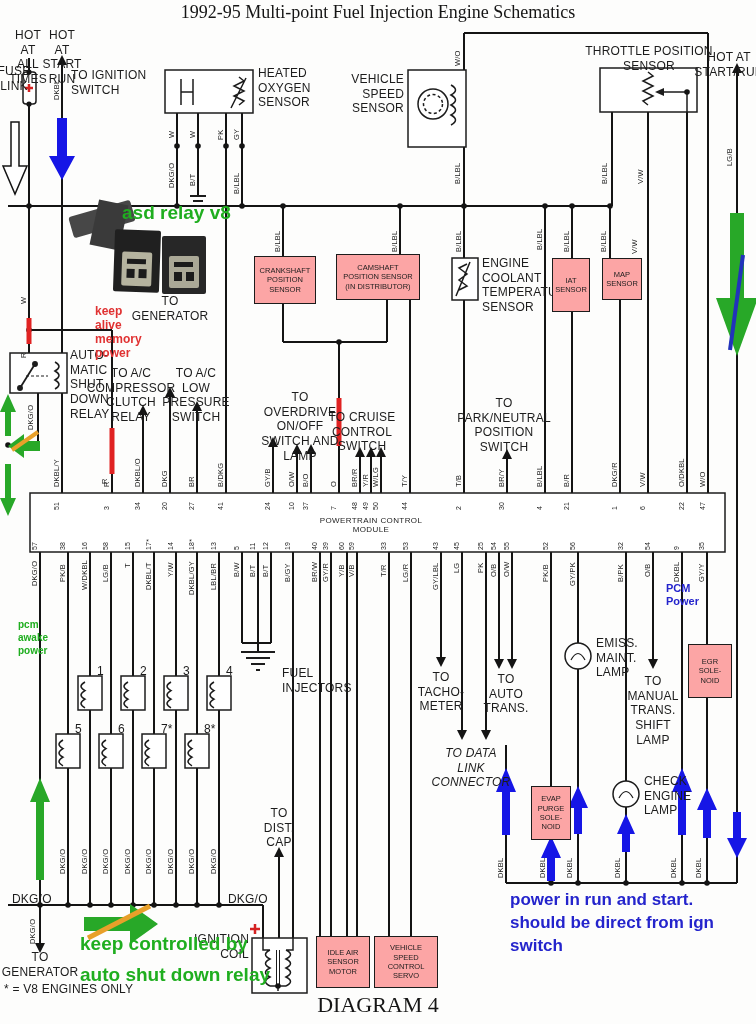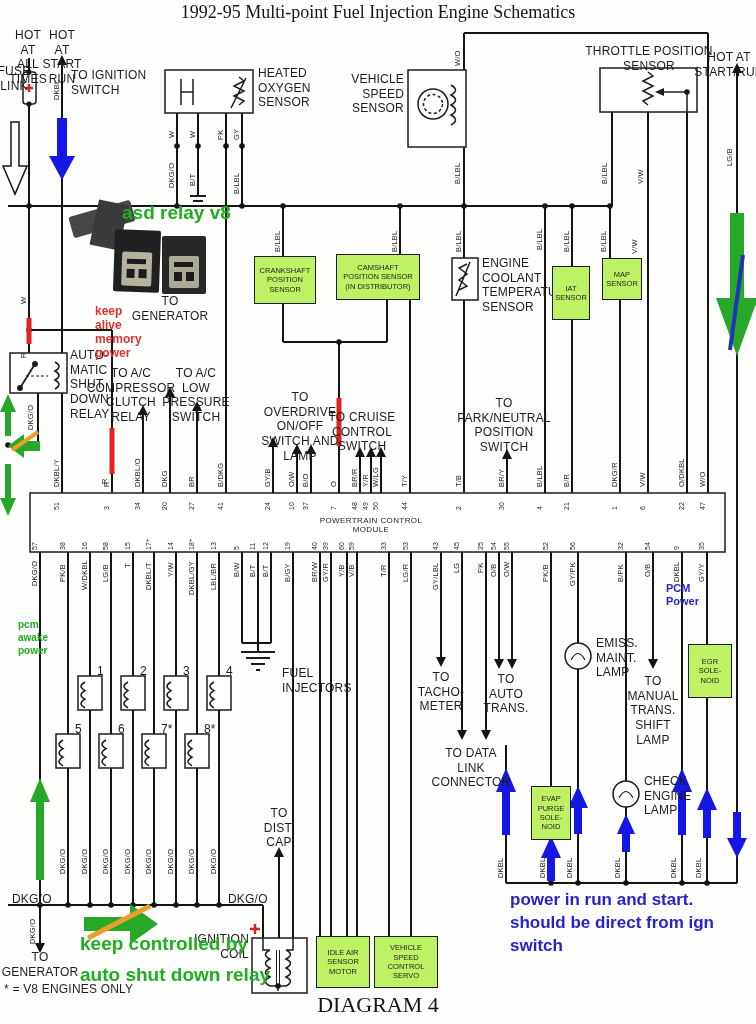--- a/index.html
+++ b/index.html
@@ -12,21 +12,21 @@
          font-family:"Liberation Serif",serif;font-size:22px;color:#151515;}
   .pcmlabel{position:absolute;left:306px;top:516px;width:130px;text-align:center;
          font-size:8px;letter-spacing:.4px;color:#1c1c1c;}
   .hl{position:absolute;font-size:12px;line-height:1.22;color:#1c1c1c;white-space:pre;
       text-align:center;transform:translateX(-50%);letter-spacing:.2px;}
   .hl.l{transform:none;text-align:left;}
   .hl.r{transform:translateX(-100%);text-align:right;}
   .vl{position:absolute;font-size:7.5px;line-height:8px;color:#1c1c1c;white-space:nowrap;
       transform:rotate(-90deg);transform-origin:0 100%;letter-spacing:.2px;}
   .vl.pin{font-size:7px;}
-  .cbox{position:absolute;border:1.5px solid #1c1c1c;background:#bef264;display:flex;
+  .cbox{position:absolute;border:1.5px solid #1c1c1c;background:#fca5a5;display:flex;
         align-items:center;justify-content:center;text-align:center;font-size:7.5px;
         line-height:1.25;color:#1c1c1c;white-space:pre;box-sizing:border-box;}
   .ann{position:absolute;font-weight:bold;white-space:pre;}
   .ann.green{color:#1fae1f;}
   .ann.red{color:#e03232;}
   .ann.blue{color:#2424cc;}
   
   .photo{position:absolute;left:64px;top:202px;width:150px;height:102px;}
   .photo div{position:absolute;}
   .p1{left:6px;top:6px;width:64px;height:22px;background:#474747;transform:rotate(-16deg);border-radius:3px;}
@@ -440,21 +440,21 @@
 POSITION
 SWITCH</div>
       <div class="hl l" style="left: 234px; top: 666px; margin-left: 48px;">FUEL
 INJECTORS</div>
       <div class="hl " style="left: 441px; top: 670px;">TO
 TACHO-
 METER</div>
       <div class="hl " style="left: 506px; top: 672px;">TO
 AUTO
 TRANS.</div>
-      <div class="hl " style="left: 471px; top: 746px;">TO DATA
+      <div class="hl " style="left: 471px; top: 746px; font-style: italic;">TO DATA
 LINK
 CONNECTOR</div>
       <div class="hl l" style="left: 596px; top: 636px;">EMISS.
 MAINT.
 LAMP</div>
       <div class="hl " style="left: 653px; top: 674px;">TO
 MANUAL
 TRANS.
 SHIFT
 LAMP</div>
@@ -478,21 +478,21 @@
       <div class="hl l" style="left: 75px; top: 722px;">5</div>
       <div class="hl l" style="left: 118px; top: 722px;">6</div>
       <div class="hl l" style="left: 161px; top: 722px;">7*</div>
       <div class="hl l" style="left: 204px; top: 722px;">8*</div>
       <div class="cbox" style="left: 254px; top: 256px; width: 62px; height: 48px;">CRANKSHAFT
 POSITION
 SENSOR</div>
       <div class="cbox" style="left: 336px; top: 254px; width: 84px; height: 46px;">CAMSHAFT
 POSITION SENSOR
 (IN DISTRIBUTOR)</div>
-      <div class="cbox" style="left: 552px; top: 266px; width: 38px; height: 54px;">IAT
+      <div class="cbox" style="left: 552px; top: 258px; width: 38px; height: 54px;">IAT
 SENSOR</div>
       <div class="cbox" style="left: 602px; top: 258px; width: 40px; height: 42px;">MAP
 SENSOR</div>
       <div class="cbox" style="left: 688px; top: 644px; width: 44px; height: 54px;">EGR
 SOLE-
 NOID</div>
       <div class="cbox" style="left: 531px; top: 786px; width: 40px; height: 54px;">EVAP
 PURGE
 SOLE-
 NOID</div>

